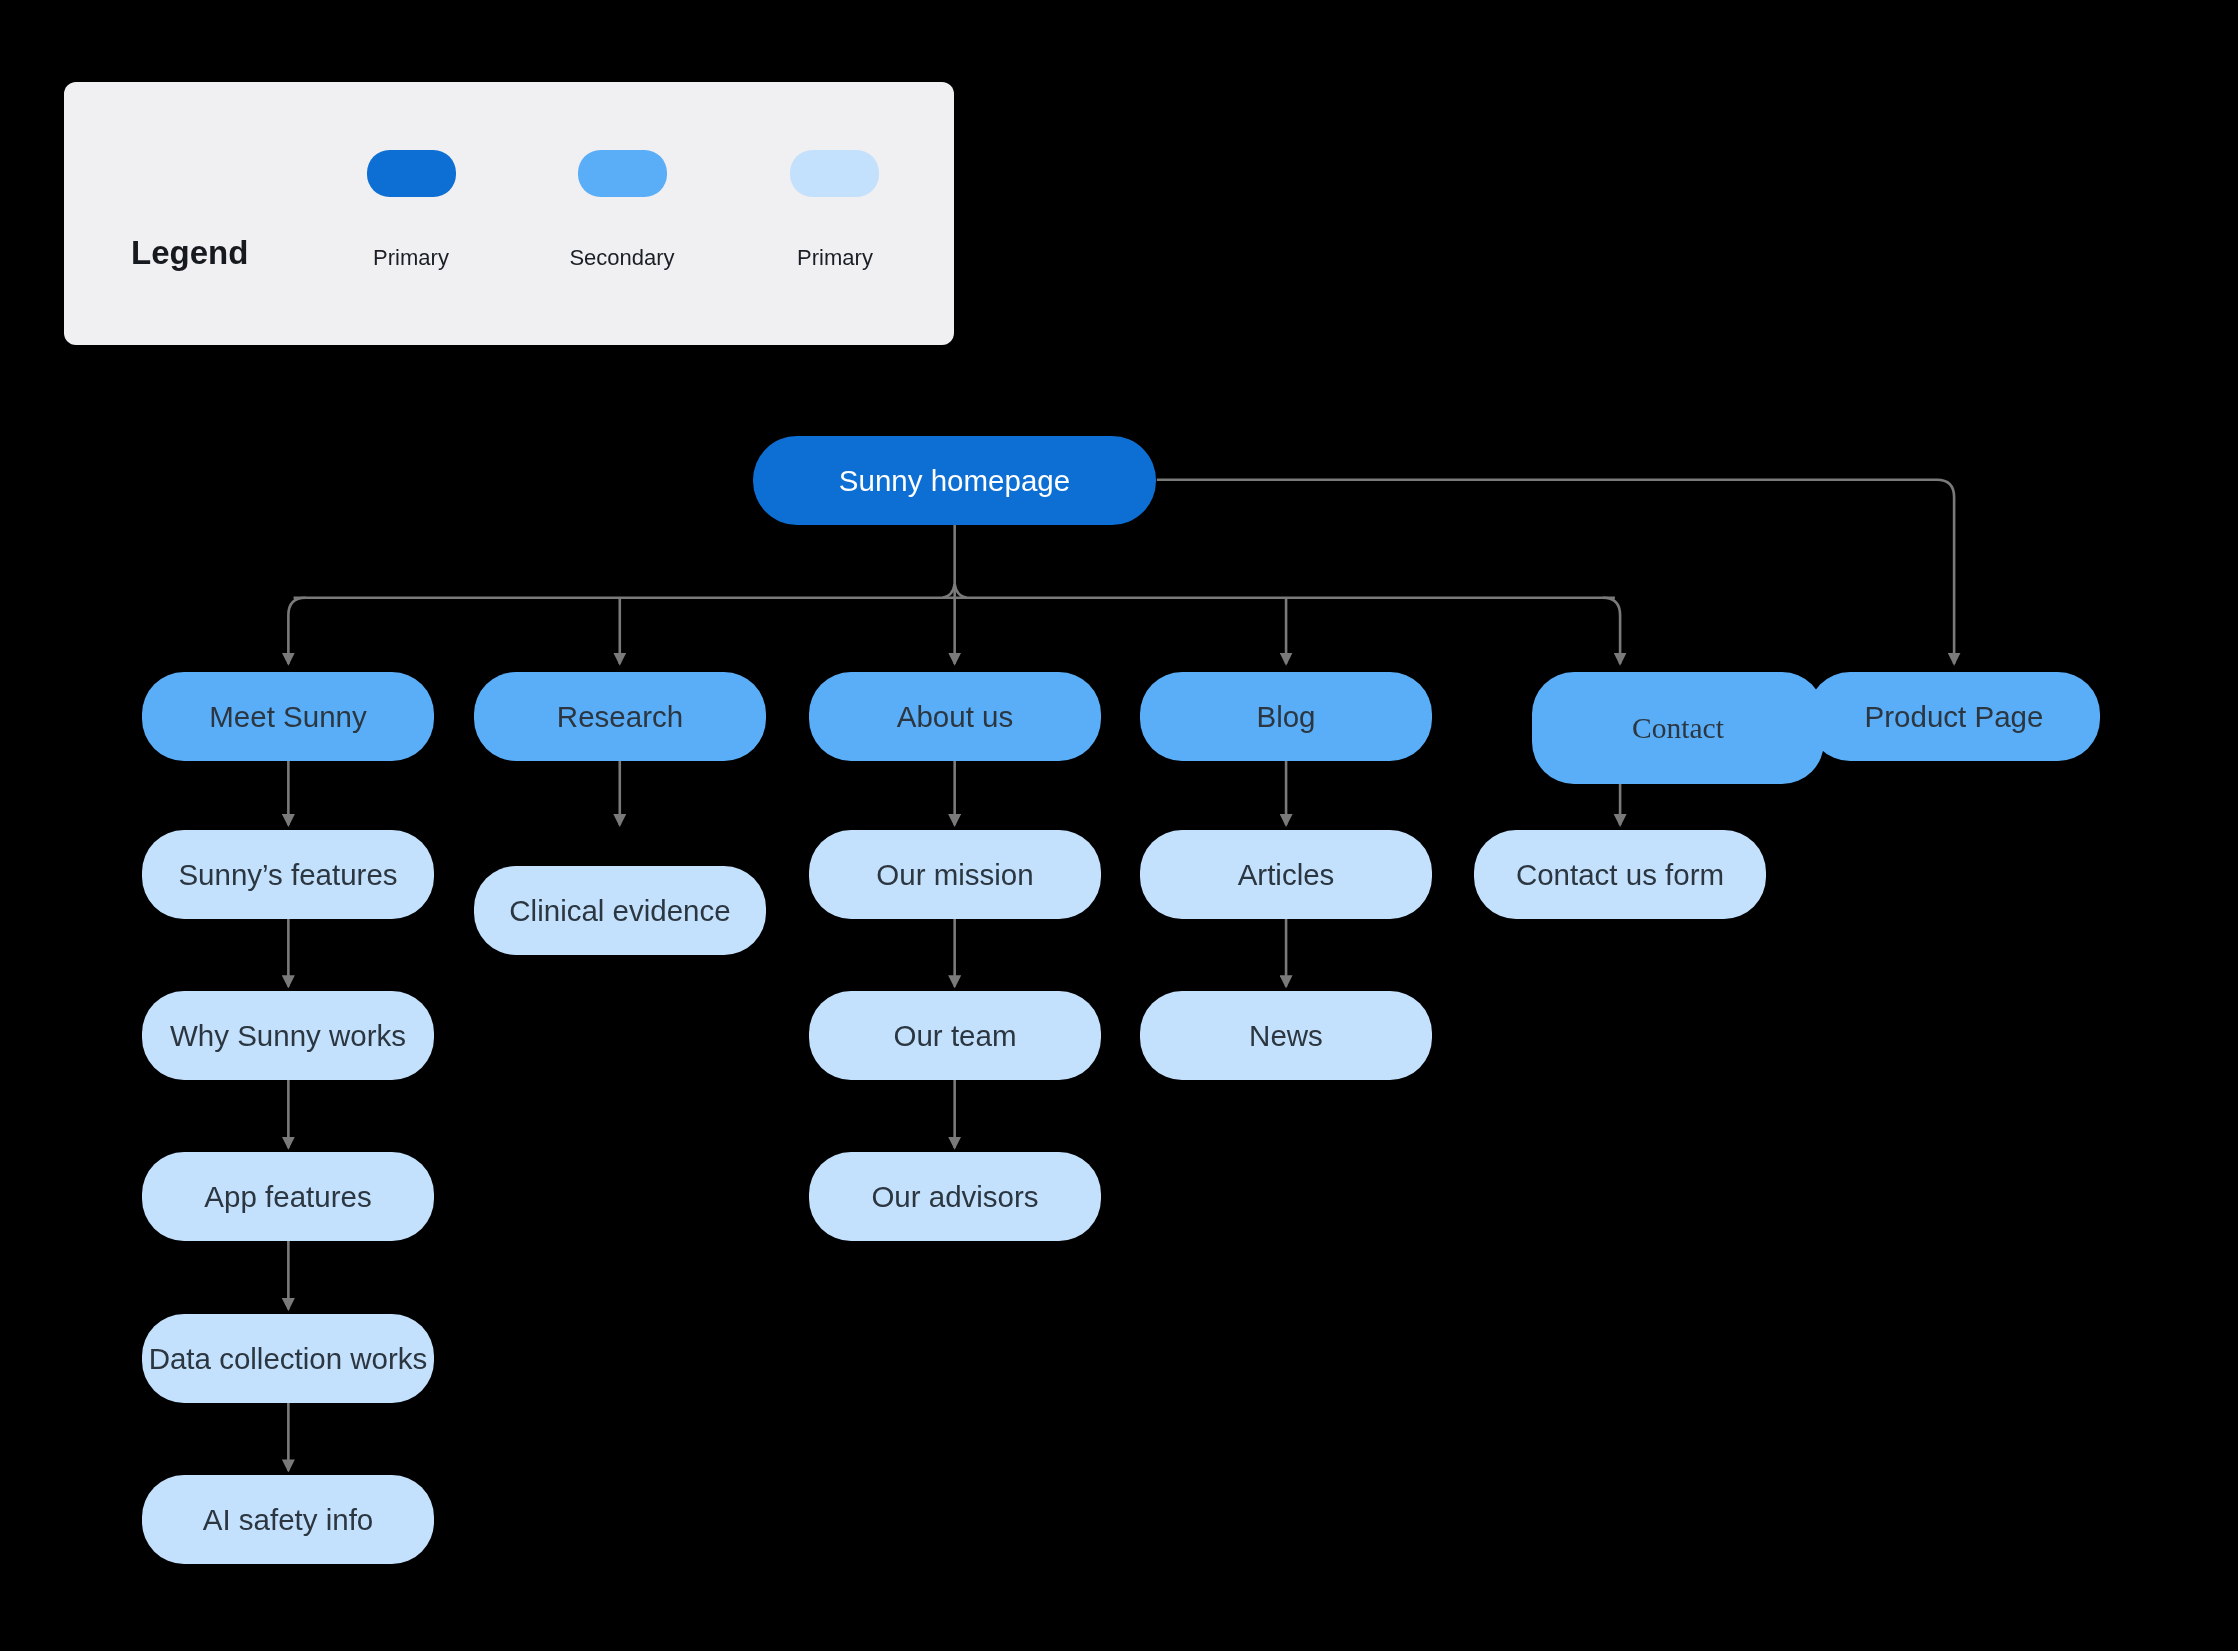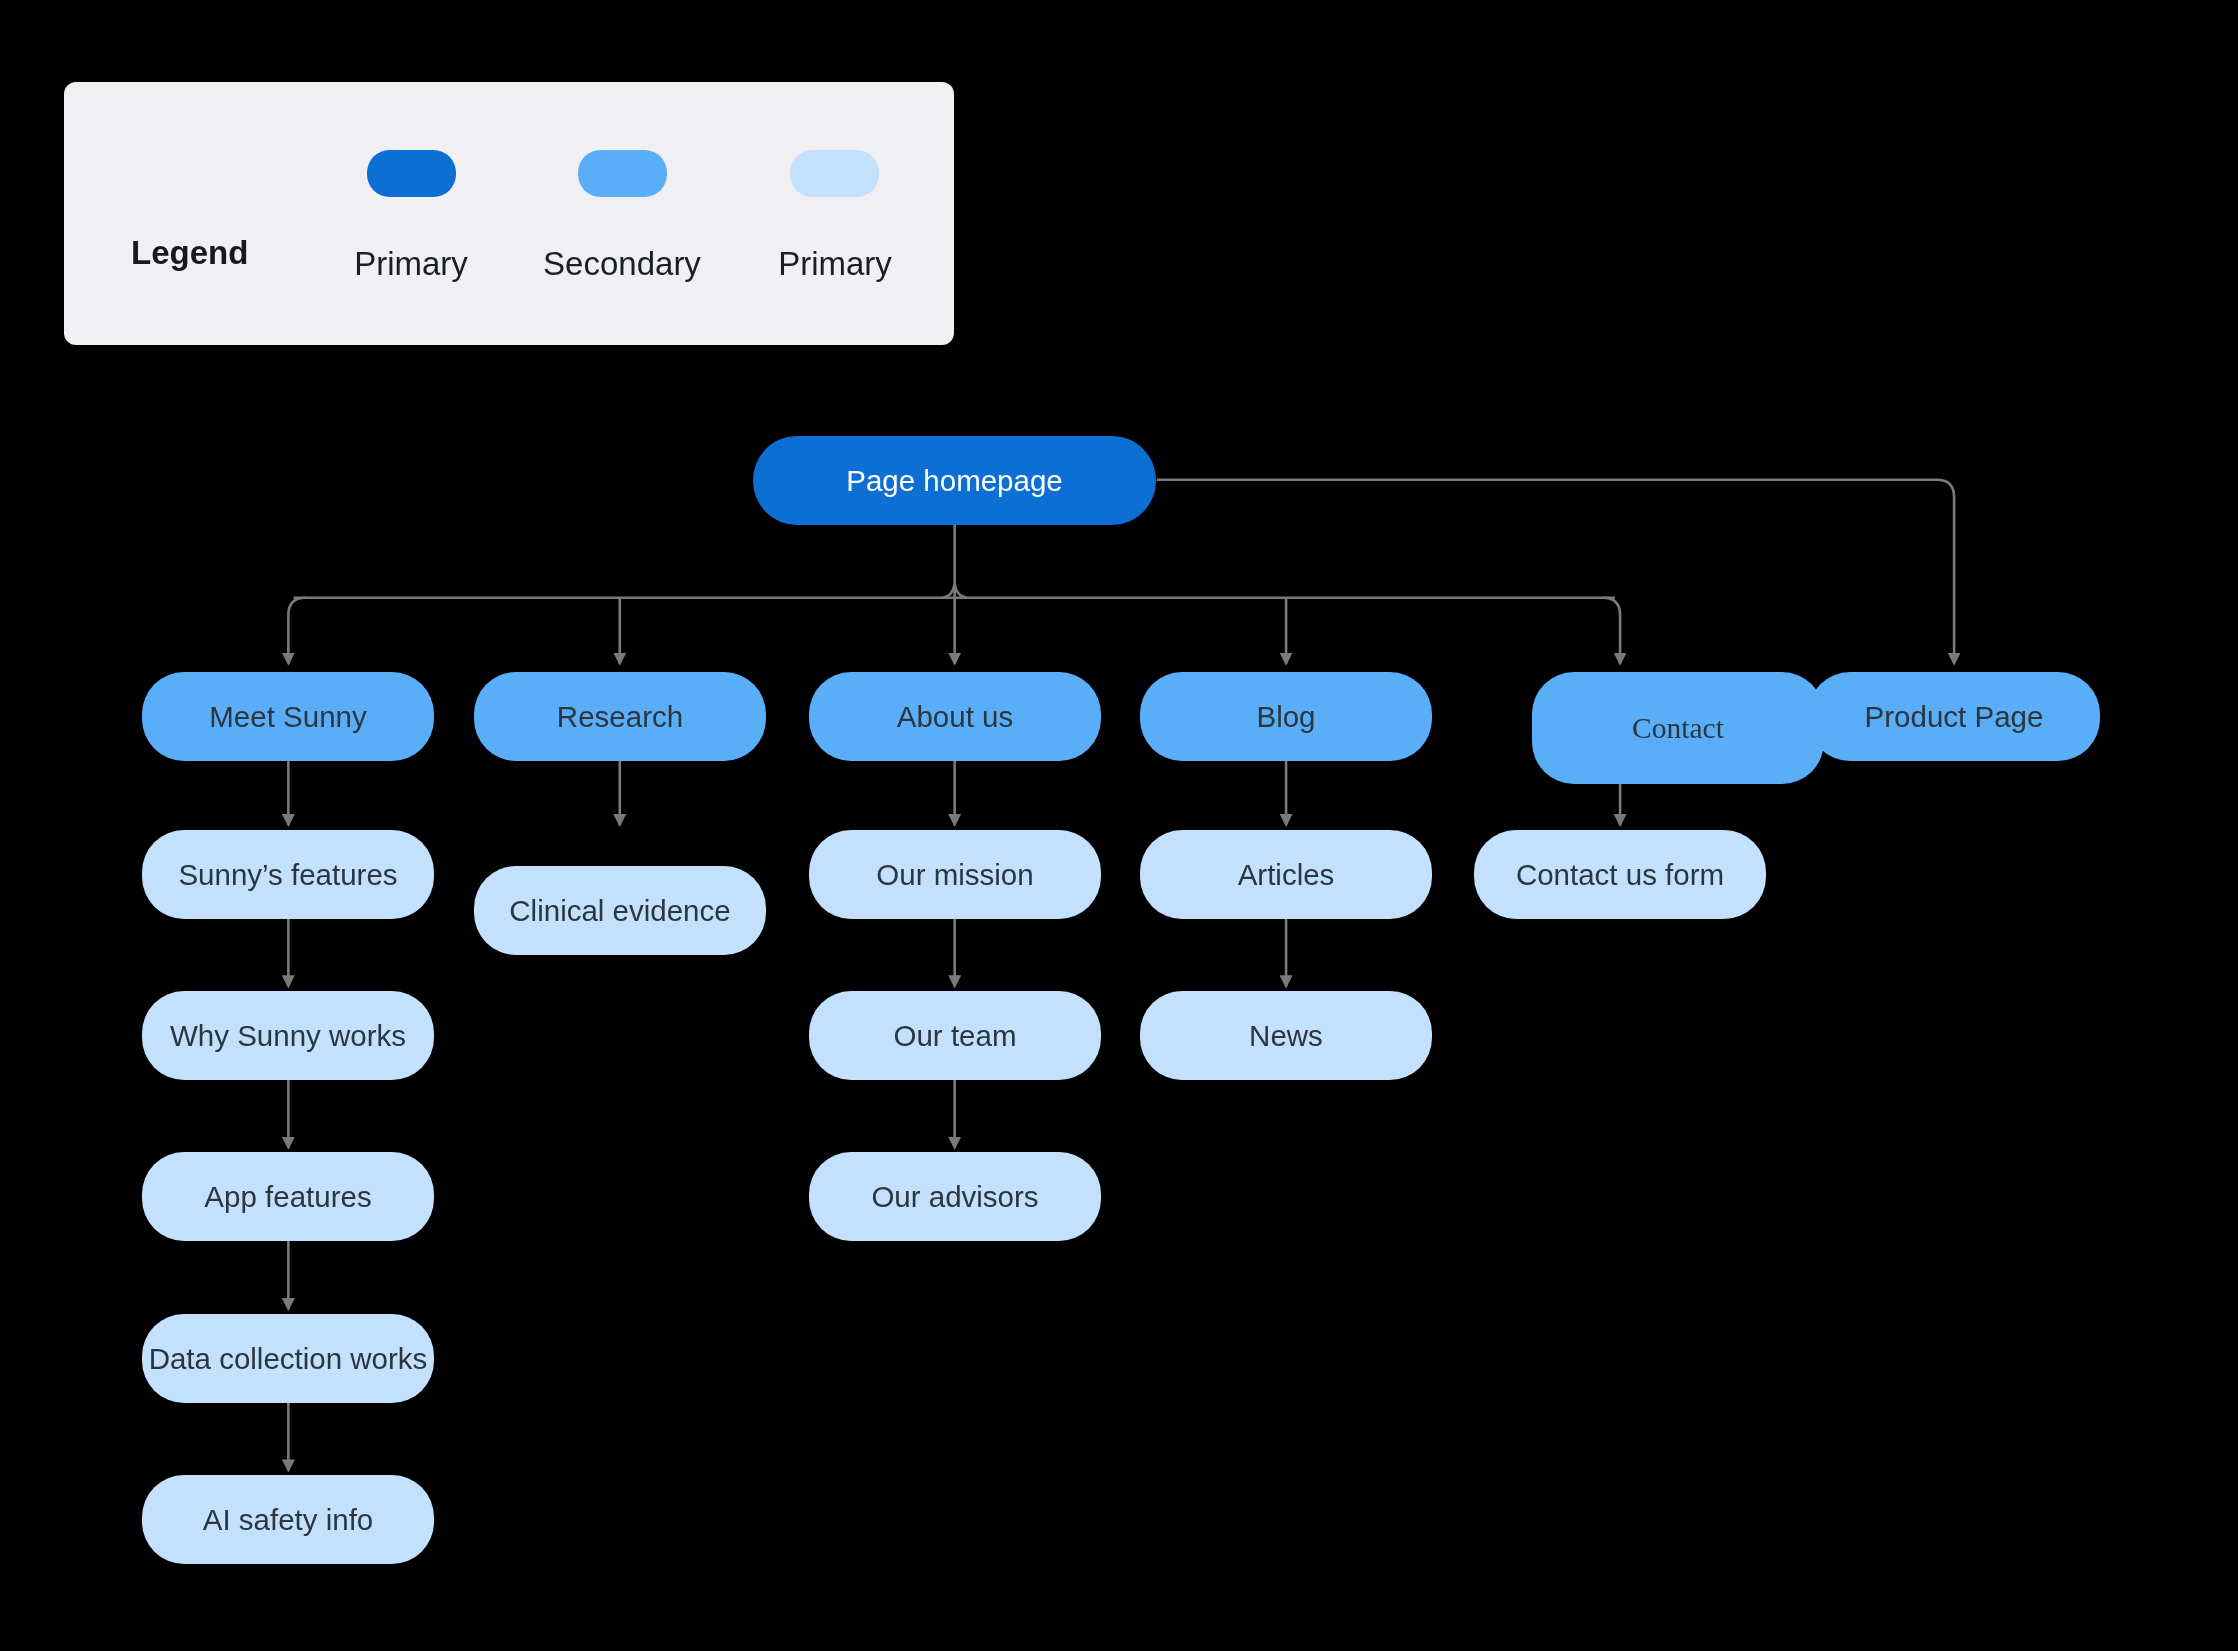--- a/index.html
+++ b/index.html
@@ -10,21 +10,21 @@
   .canvas{position:relative;width:2239px;height:1651px;background:var(--background);overflow:hidden;
           font-family:"Liberation Sans", sans-serif;}
   
   .legend{position:absolute;left:64px;top:82px;width:890px;height:263px;background:var(--legend_bg);
           border-radius:12px;}
   .legend-title{position:absolute;left:67px;top:152px;font-size:33px;font-weight:700;color:var(--legend_text);}
   .swatch{position:absolute;top:68px;width:89px;height:47px;border-radius:22.6px;}
   .sw-0{left:303px;background:var(--primary);}
   .sw-1{left:514px;background:var(--secondary);}
   .sw-2{left:726px;background:var(--section);}
-  .legend-label{position:absolute;top:163px;width:174px;text-align:center;font-size:33px;color:#1a1f26;}
+  .legend-label{position:absolute;top:163px;width:174px;text-align:center;font-size:22px;color:#1a1f26;}
   .ll-0{left:260px;} .ll-1{left:471px;} .ll-2{left:684px;}
   
   .node{position:absolute;display:flex;align-items:center;justify-content:center;
         font-size:29.5px;color:var(--node_text);border-radius:42px;z-index:2;text-align:center;}
   .node.primary{background:var(--primary);color:var(--primary_text);border-radius:44px;}
   .node.secondary{background:var(--secondary);}
   .node.section{background:var(--section);}
   svg.wires{position:absolute;left:0;top:0;z-index:1;}
   svg.wires path{stroke:var(--line);stroke-width:3;fill:none;}
   svg.wires marker path{fill:var(--line);stroke:none;}
@@ -75,21 +75,21 @@
     <path d="M1100,1058 V1137" marker-end="url(#arw)"></path>
     <path d="M1100,1244 V1323" marker-end="url(#arw)"></path>
 
     <path d="M1482,876 V951" marker-end="url(#arw)"></path>
     <path d="M1482,1058 V1137" marker-end="url(#arw)"></path>
 
     <path d="M1867,876 V951" marker-end="url(#arw)"></path>
   </svg>
 
   <div class="node primary" style="left:753px;top:436px;width:403px;height:89px;">
-    <span>Page homepage</span>
+    <span>Sunny homepage</span>
   </div>
 
   <div class="node secondary" style="left:474px;top:672px;width:292px;height:89px;">
     <span>Research</span>
   </div>
   <div class="node secondary" style="left:142px;top:672px;width:292px;height:89px;">
     <span>Meet Sunny</span>
   </div>
   <div class="node secondary" style="left:809px;top:672px;width:292px;height:89px;">
     <span>About us</span>

